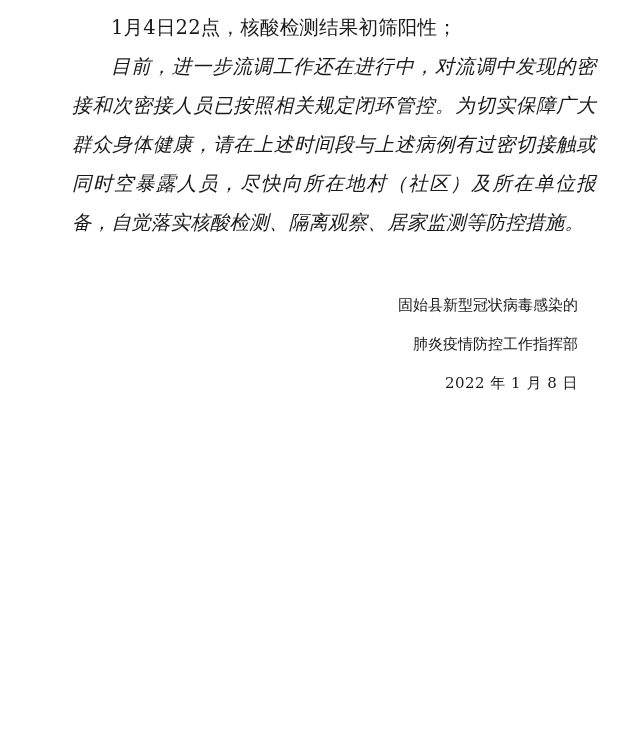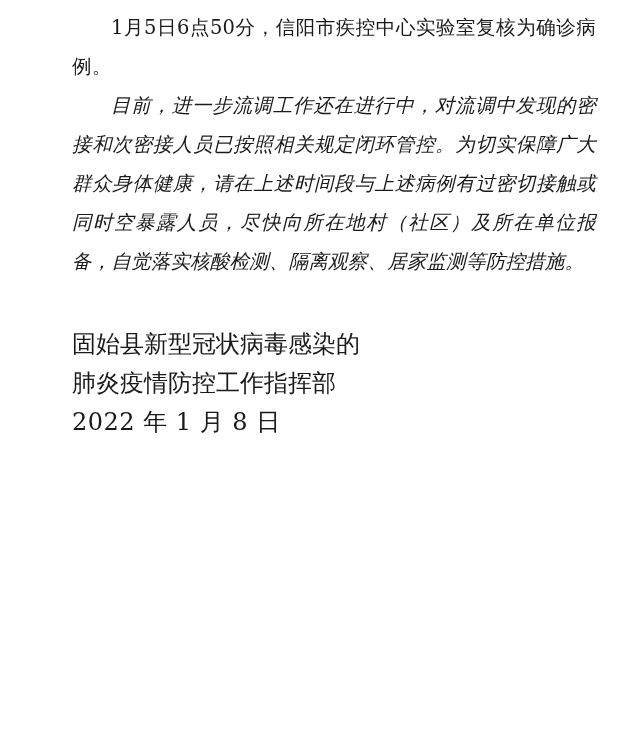--- a/index.html
+++ b/index.html
@@ -32,39 +32,40 @@
   }
   .para + .para {
     margin-top: 0;
   }
   .block-gap {
     margin-top: 11px;
     font-style: italic;
   }
   .signature {
     margin-top: 44px;
-    font-size: 24px;
+    font-size: 15px;
     line-height: 39px;
+    text-align: right;
     padding-right: 18px;
   }
   .sig-line {
     display: block;
     white-space: nowrap;
   }
   .sig-line.date {
     letter-spacing: 0.5px;
   }
 </style>
 </head>
 <body>
 
 <div class="page">
 
+  <p class="para">1月4日22点，核酸检测结果初筛阳性；</p>
 
-  <p class="para">1月5日6点50分，信阳市疾控中心实验室复核为确诊病例。</p>
 
   <p class="para block-gap">目前，进一步流调工作还在进行中，对流调中发现的密接和次密接人员已按照相关规定闭环管控。为切实保障广大群众身体健康，请在上述时间段与上述病例有过密切接触或同时空暴露人员，尽快向所在地村（社区）及所在单位报备，自觉落实核酸检测、隔离观察、居家监测等防控措施。</p>
 
 
   <div class="signature">
     <span class="sig-line">固始县新型冠状病毒感染的</span>
     <span class="sig-line">肺炎疫情防控工作指挥部</span>
     <span class="sig-line date">2022 年 1 月 8 日</span>
   </div>
 

